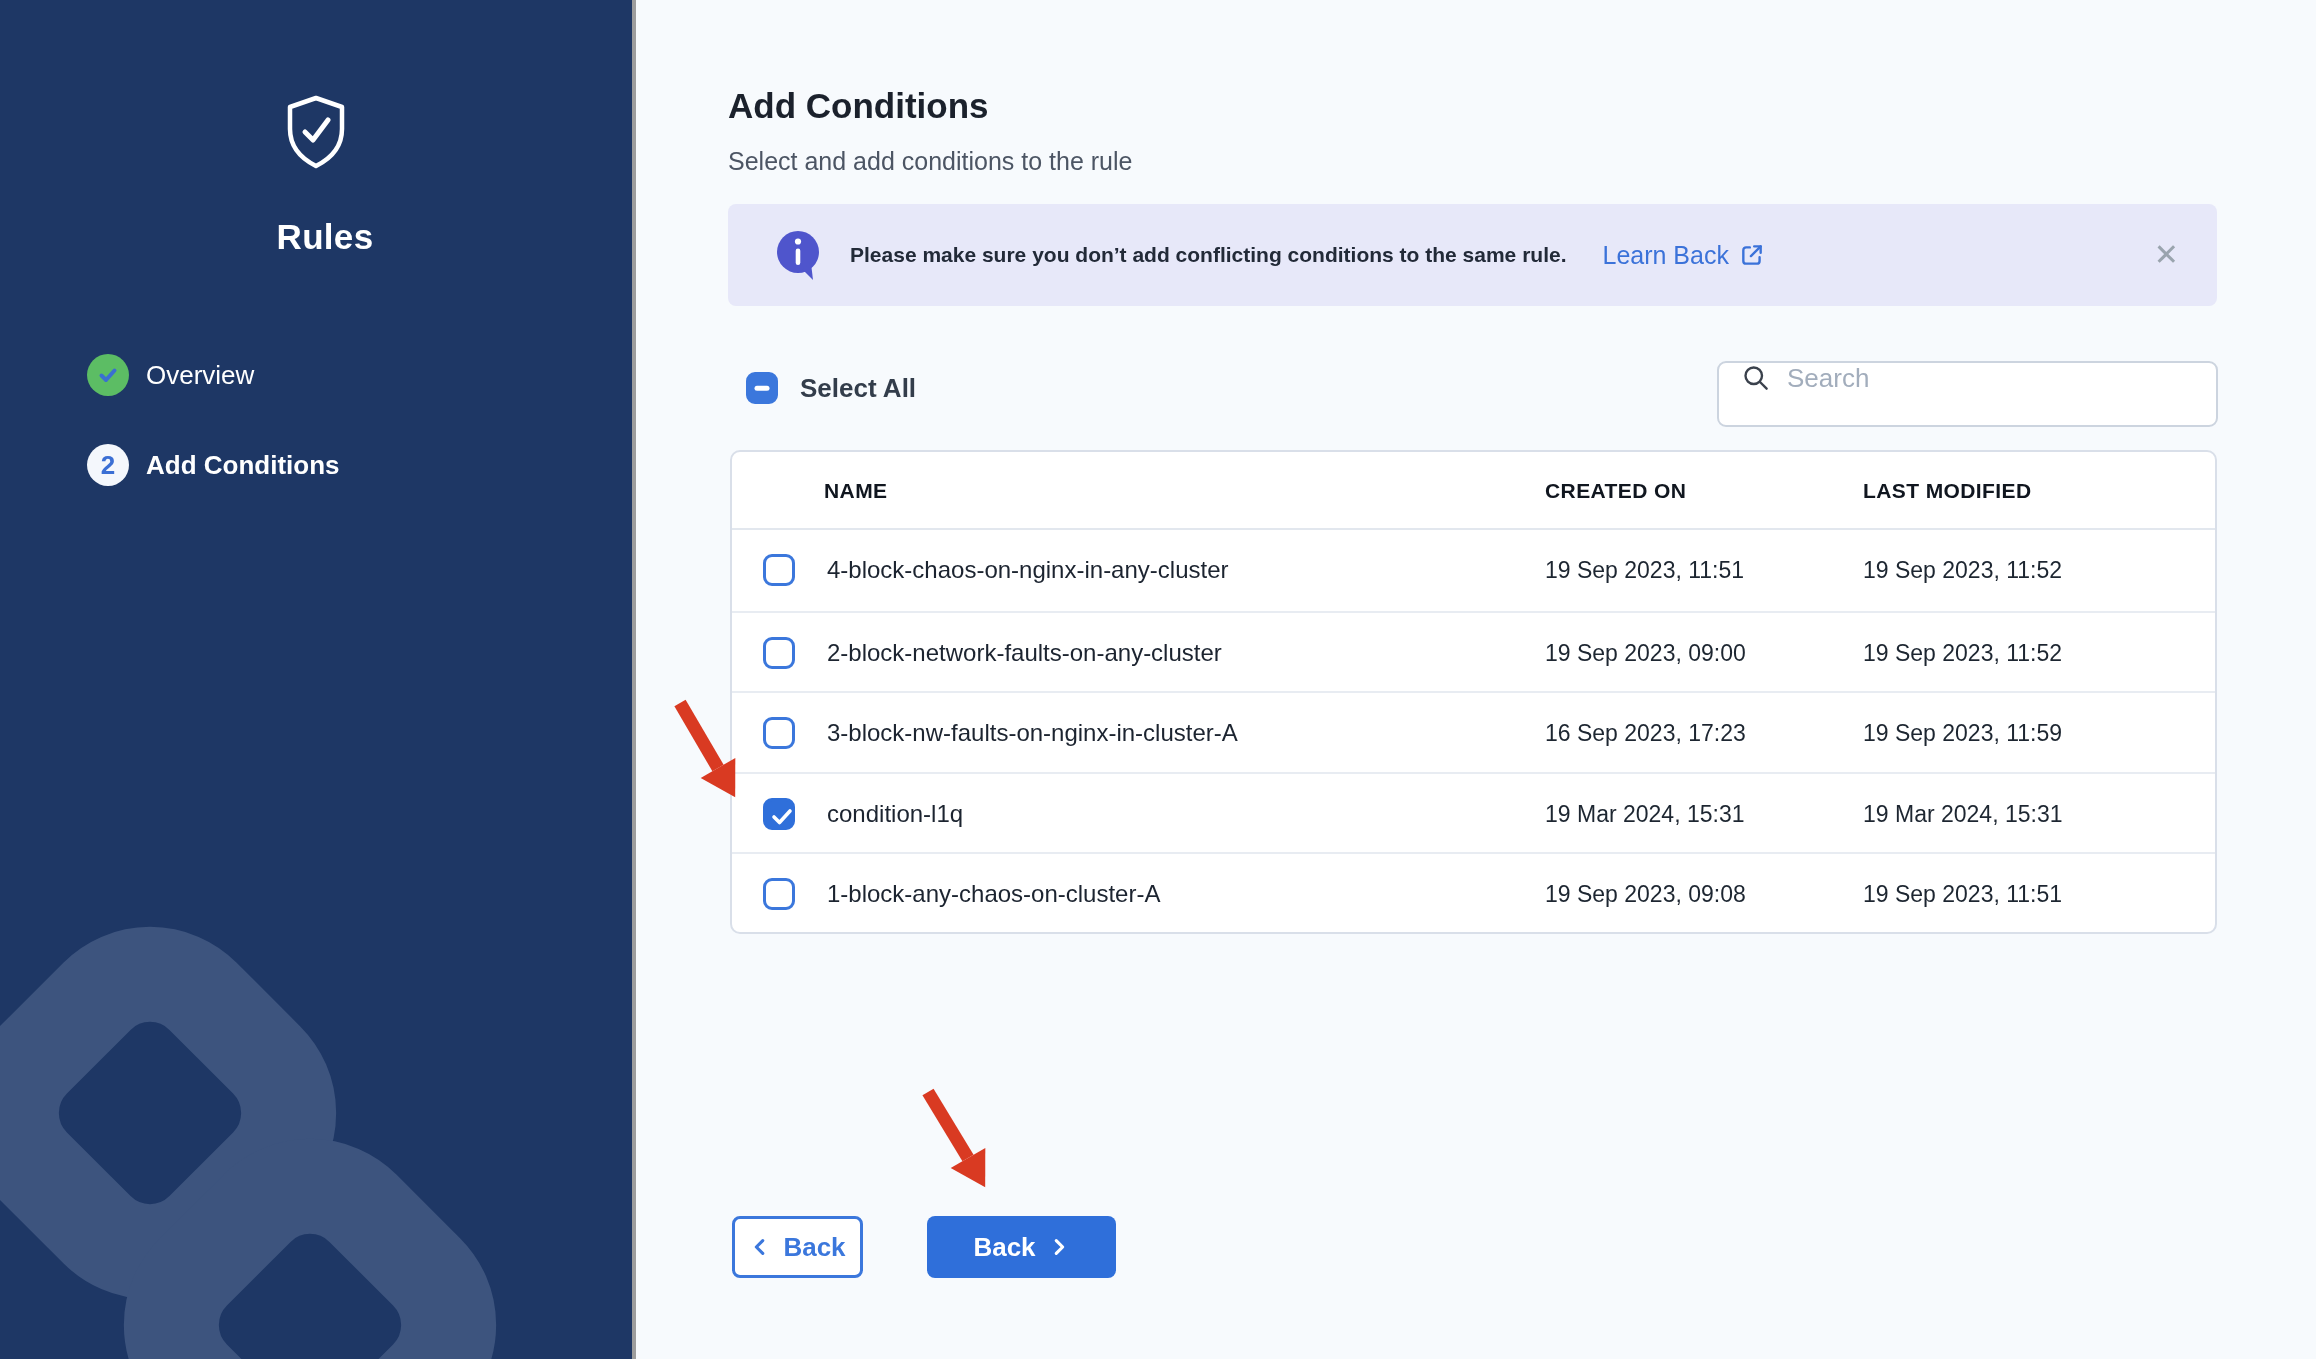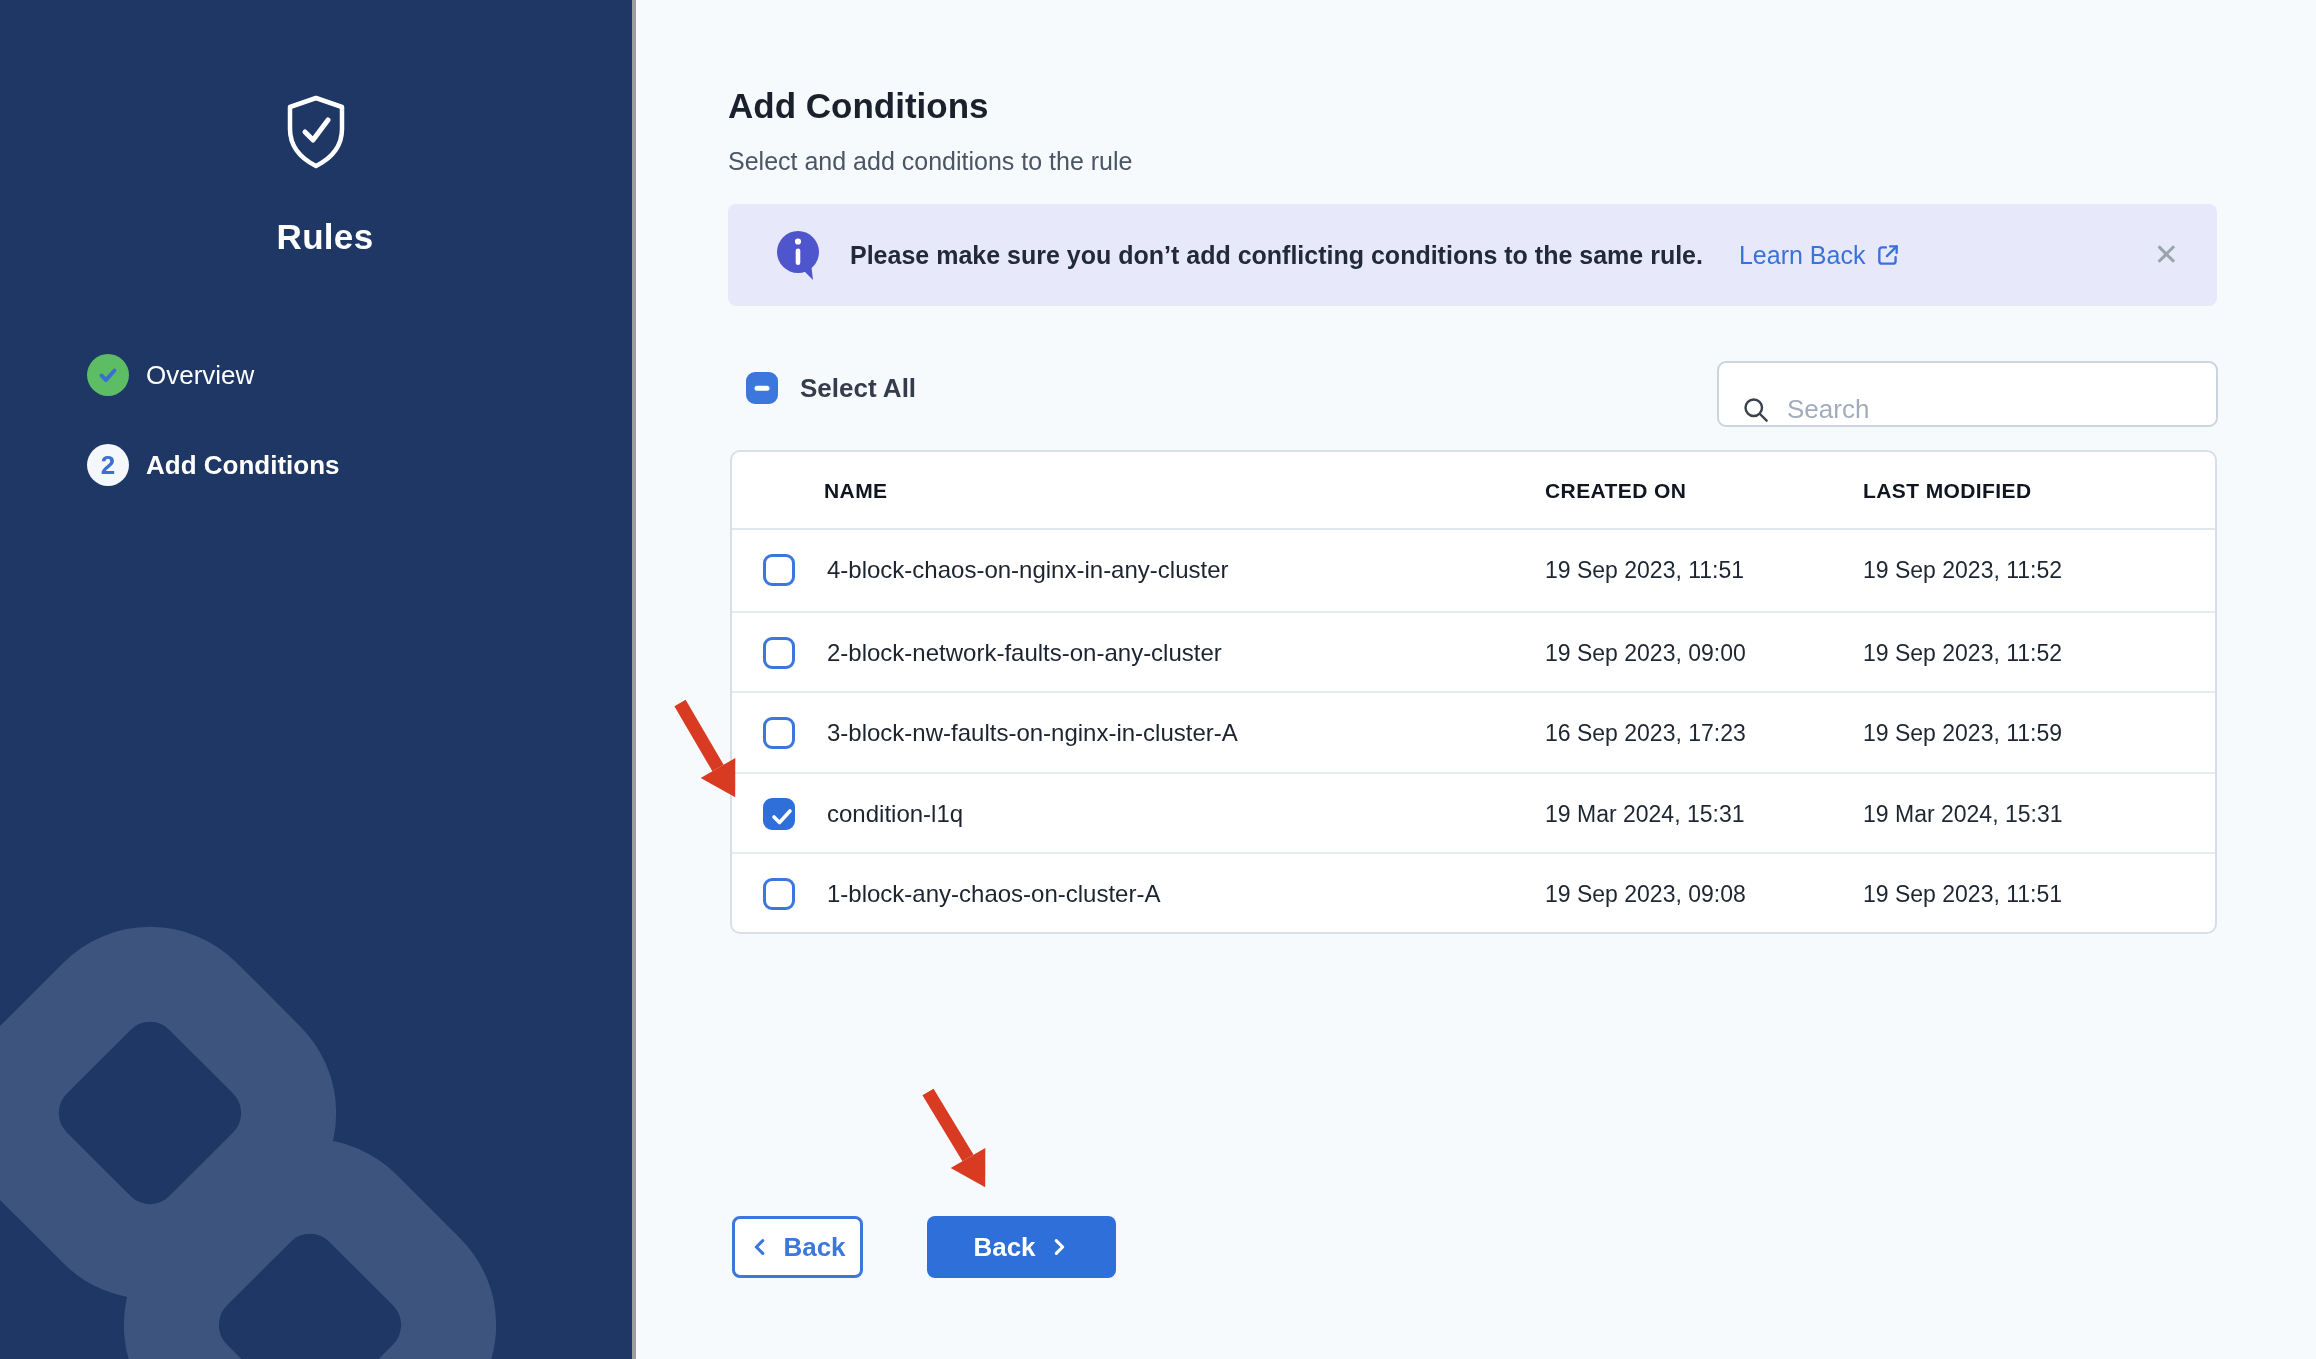--- a/index.html
+++ b/index.html
@@ -54,21 +54,21 @@
   }
 
   
   .banner {
     position:absolute; left:728px; top:204px; width:1489px; height:102px;
     background:#e7e8f9; border-radius:8px;
     display:flex; align-items:center; padding:0 30px 0 46px;
   }
   .banner-icon { width:48px; height:52px; flex:0 0 auto; }
   .banner-msg {
-    margin-left:28px; font-size:25px; font-weight:600; color:#222a38; white-space:nowrap;
+    margin-left:28px; font-size:21px; font-weight:600; color:#222a38; white-space:nowrap;
   }
   .banner-link {
     margin-left:36px; display:flex; align-items:center; gap:10px; cursor:pointer;
     color:#3b72d9; font-size:25px; font-weight:500; text-decoration:none; white-space:nowrap;
   }
   .banner-close {
     margin-left:auto; color:#9aa4ae; font-size:30px; line-height:30px; cursor:pointer;
     padding:4px 8px;
   }
 
@@ -84,21 +84,21 @@
     background:#ffffff; transform:translate(-50%,-50%);
   }
   .cb.checked { background:#2f6fda; border-color:#2f6fda; }
   .cb svg.check { display:none; position:absolute; left:4px; top:5px; }
   .cb.checked svg.check { display:block; }
   .select-all-label { margin-left:22px; font-size:26px; font-weight:600; color:#333d4b; }
 
   .search-box {
     position:absolute; left:1717px; top:361px; width:501px; height:66px;
     background:#ffffff; border:2px solid #ccd4df; border-radius:9px;
-    display:flex; align-items:flex-end; padding:0 18px 0 22px;
+    display:flex; align-items:flex-start; padding:0 18px 0 22px;
   }
   .search-box svg { flex:0 0 auto; }
   .search-input {
     border:none; outline:none; background:transparent; margin-left:16px;
     font-size:26px; color:#2c3542; width:100%;
     font-family:"Liberation Sans","DejaVu Sans",sans-serif;
   }
   .search-input::placeholder { color:#a2adbc; }
 
   

